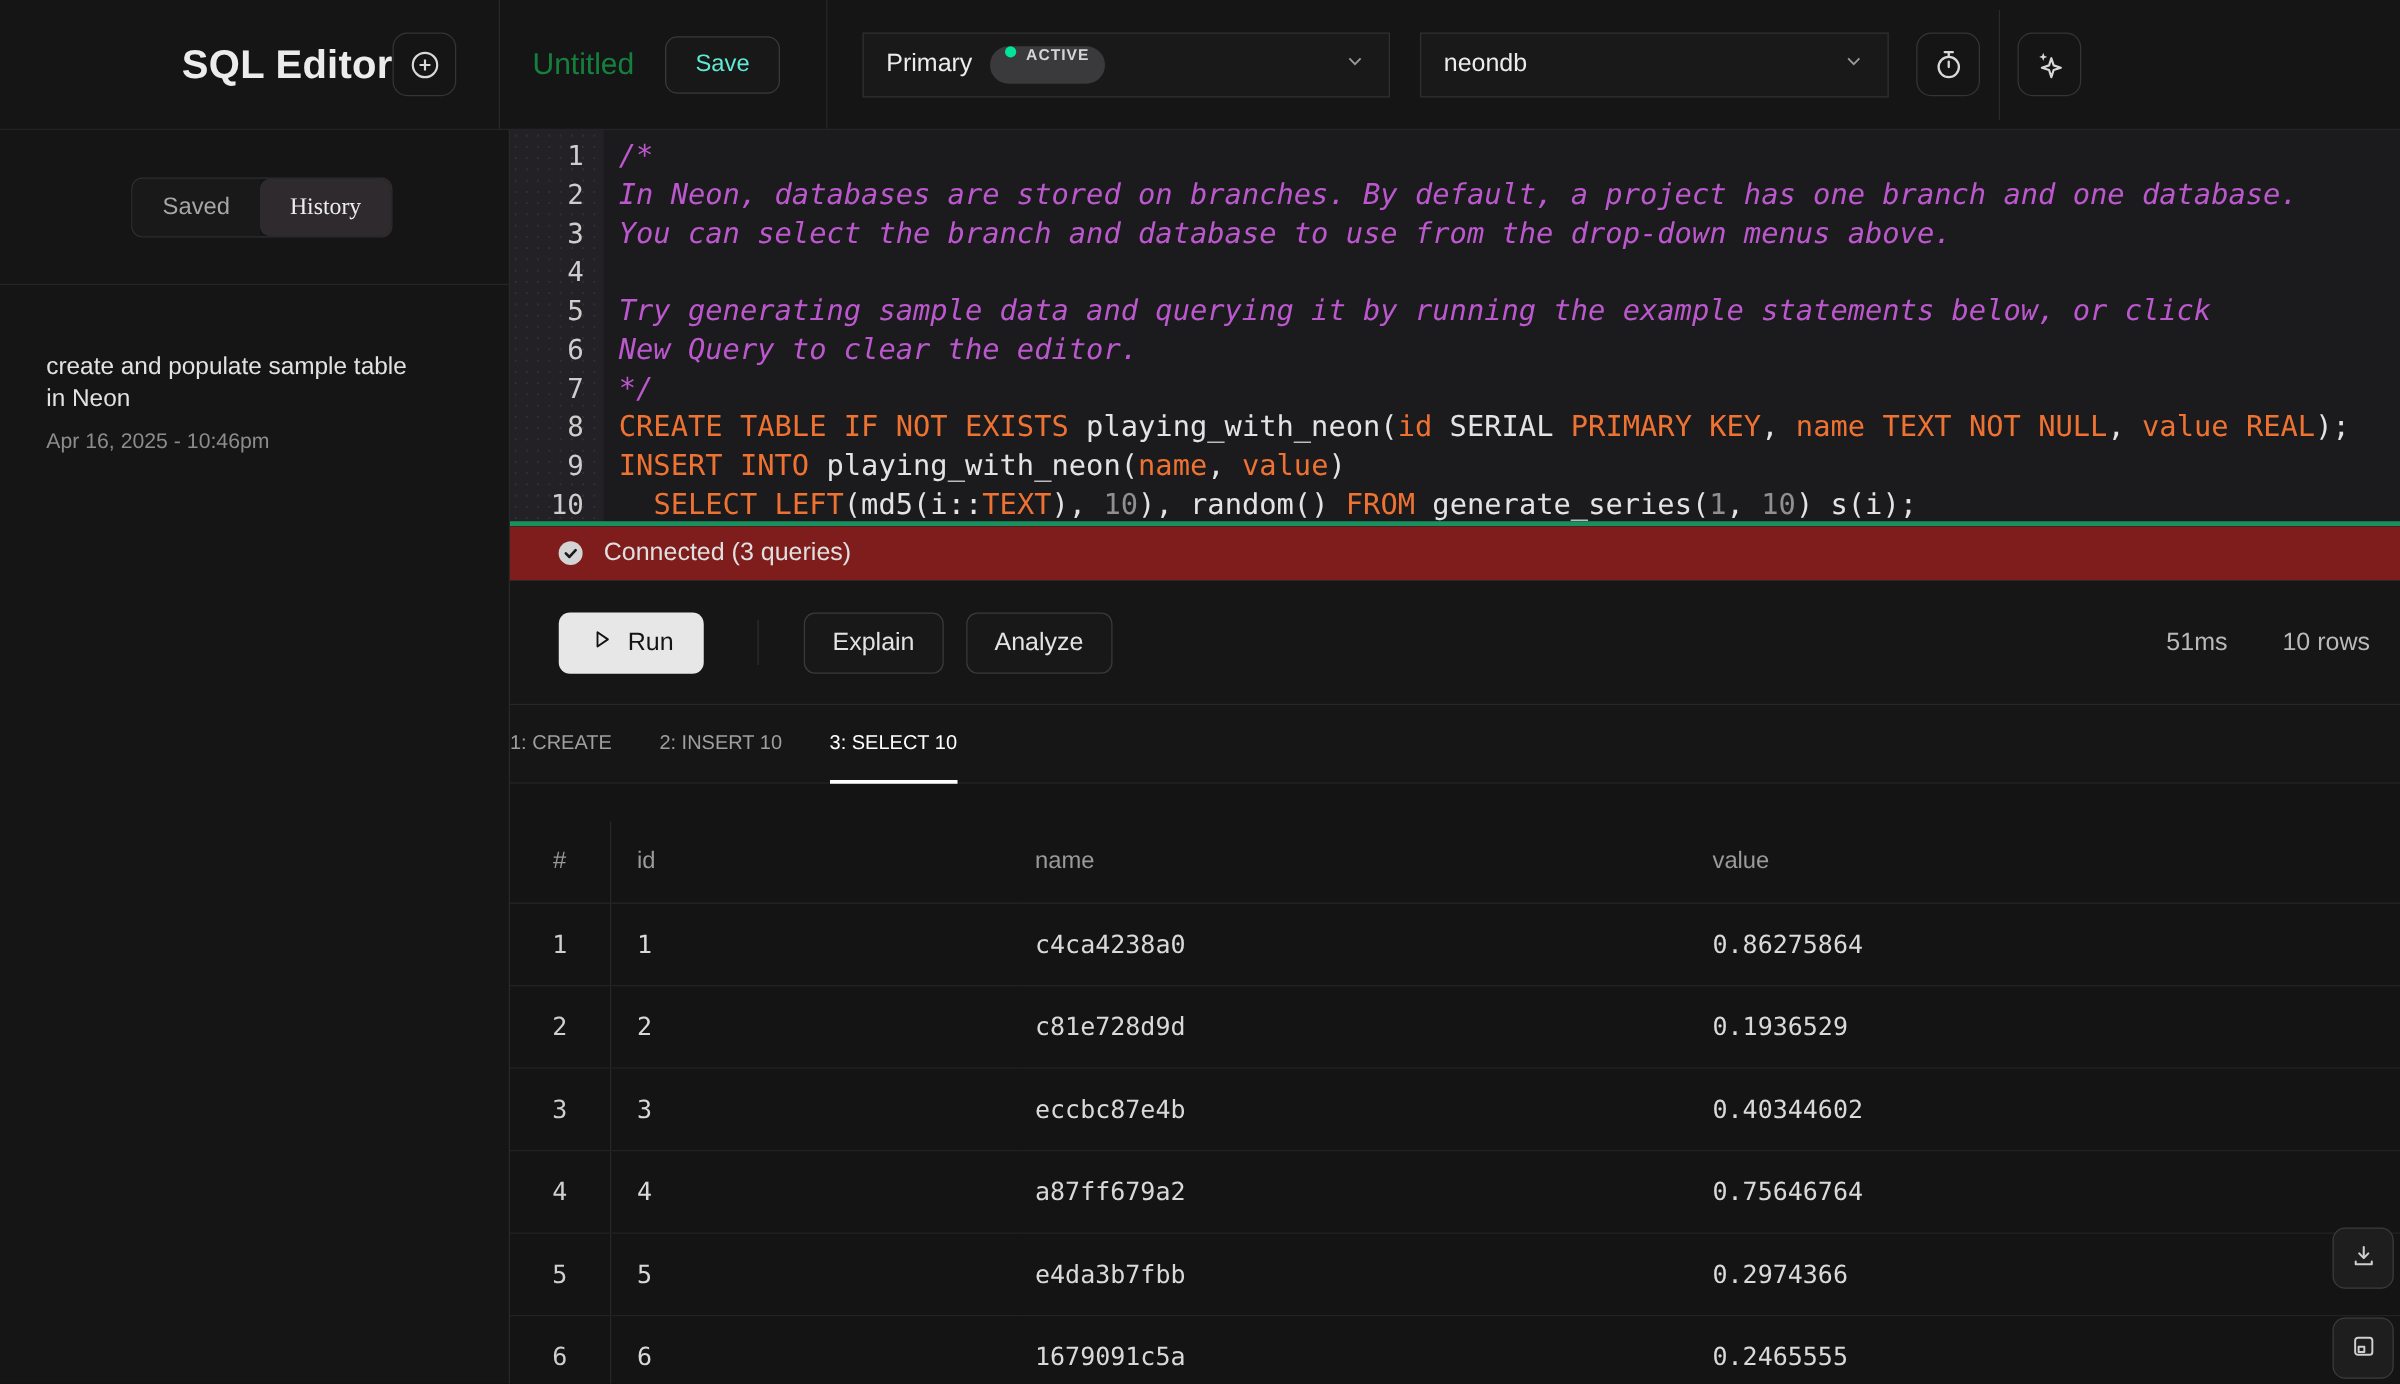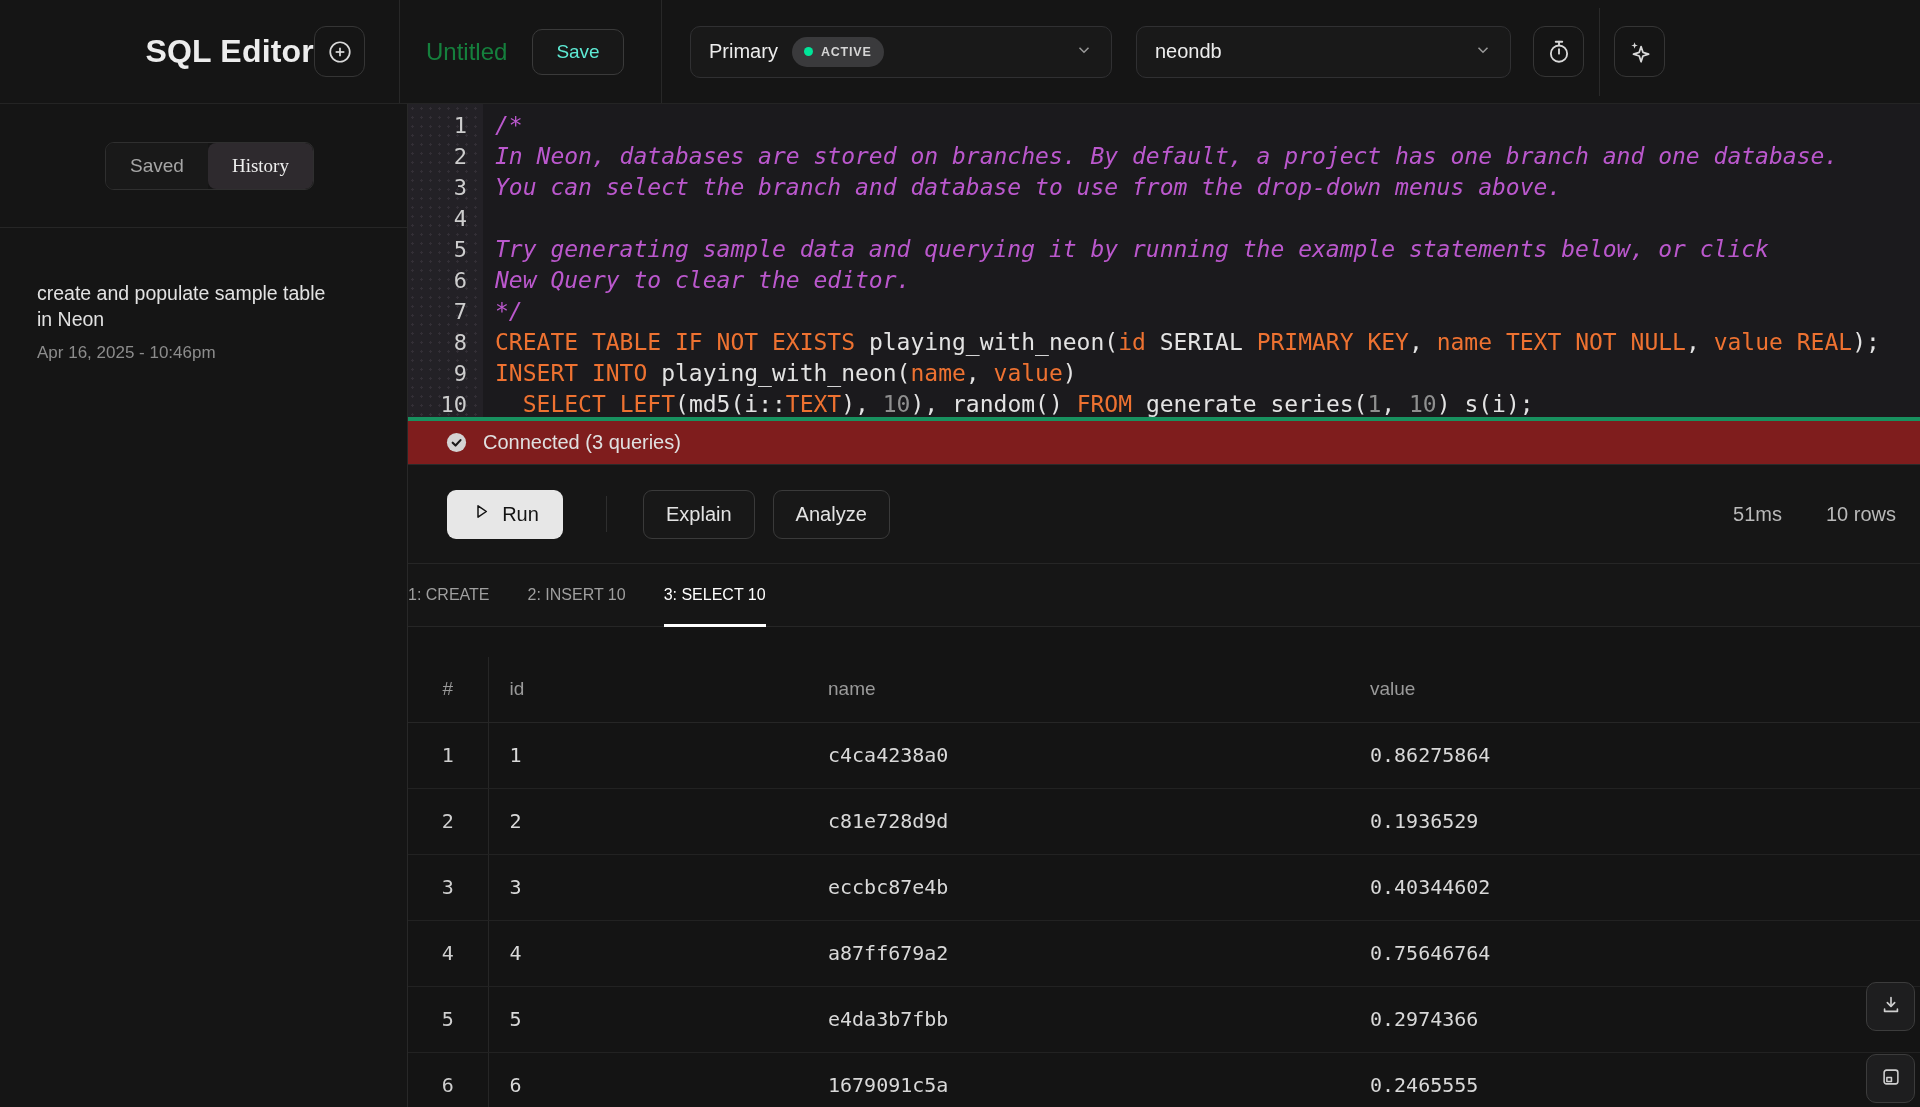--- a/index.html
+++ b/index.html
@@ -11,26 +11,26 @@
   
   .topbar { height:104px; display:flex; align-items:stretch; background:#151515; border-bottom:1px solid #242424; flex:0 0 auto; }
   .topbar-left { width:400px; flex:0 0 auto; border-right:1px solid #282828; display:flex; align-items:center; justify-content:flex-end; padding:0 34px 0 37px; }
   .app-title { font-size:32px; font-weight:700; letter-spacing:0.2px; color:#ececec; }
   .icon-btn { width:51px; height:51px; border-radius:12px; border:1px solid #353535; background:transparent; display:flex; align-items:center; justify-content:center; color:#d9d9d9; cursor:pointer; }
   .icon-btn svg { display:block; }
   .topbar-doc { width:262px; flex:0 0 auto; border-right:1px solid #282828; display:flex; align-items:center; padding-left:26px; }
   .doc-title { font-size:24px; color:#15803d; }
   .save-btn { margin-left:25px; height:46px; padding:0 23px; border-radius:10px; border:1px solid #3a3a3a; background:#181818; color:#5eead4; font-size:19px; font-family:inherit; cursor:pointer; }
   .topbar-main { flex:1; display:flex; align-items:center; padding-left:28px; }
-  .select { height:52px; background:#191919; border:1px solid #303032; border-radius:10px; display:flex; align-items:center; padding:0 18px; cursor:pointer; }
+  .select { height:52px; background:#191919; border:1px solid #303032; border-radius:0; display:flex; align-items:center; padding:0 18px; cursor:pointer; }
   .select-branch { width:422px; }
   .select-db { width:375px; margin-left:24px; }
   .select-label { font-size:20px; color:#ececec; }
   .chevron { margin-left:auto; color:#9a9a9a; }
-  .badge { margin-left:14px; height:30px; border-radius:15px; background:#3a3a3c; display:flex; align-items:center; padding:0 12px; }
+  .badge { margin-left:14px; height:30px; border-radius:15px; background:#3a3a3c; display:flex; align-items:flex-start; padding:0 12px; }
   .badge-dot { width:9px; height:9px; border-radius:50%; background:#00e599; margin-right:8px; }
   .badge-text { font-size:12.5px; font-weight:600; letter-spacing:0.8px; color:#d6d6d6; }
   .tb-timer { margin-left:22px; }
   .tb-divider { width:1px; height:88px; background:#2a2a2a; margin-left:15px; }
   .tb-sparkles { margin-left:14px; }
 
   
   .body { flex:1; display:flex; min-height:0; }
 
   

